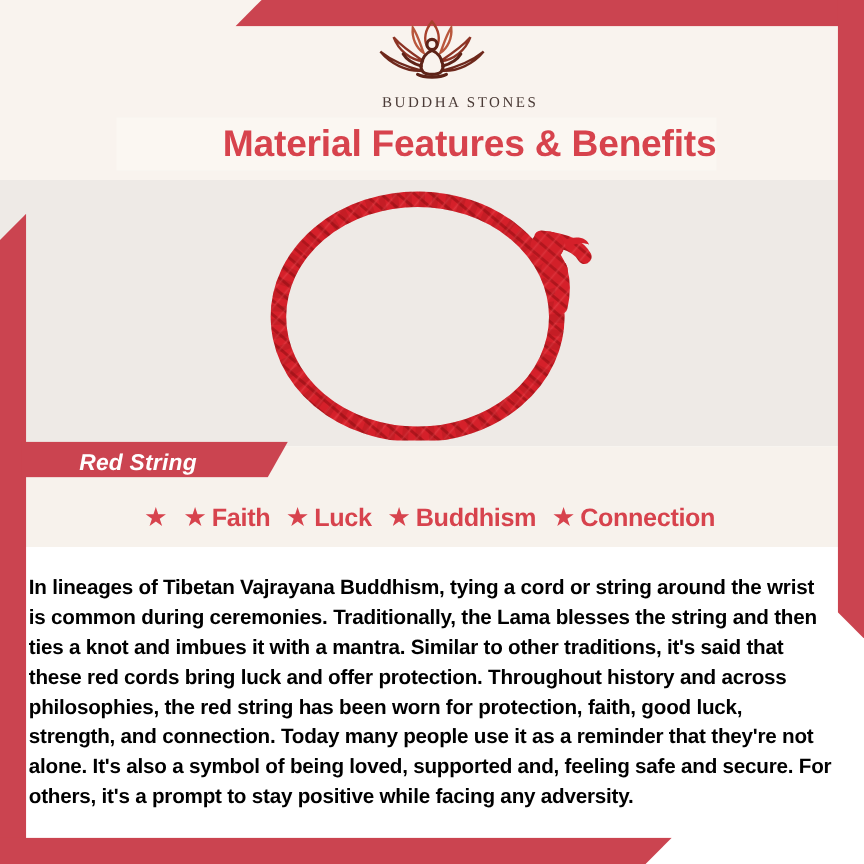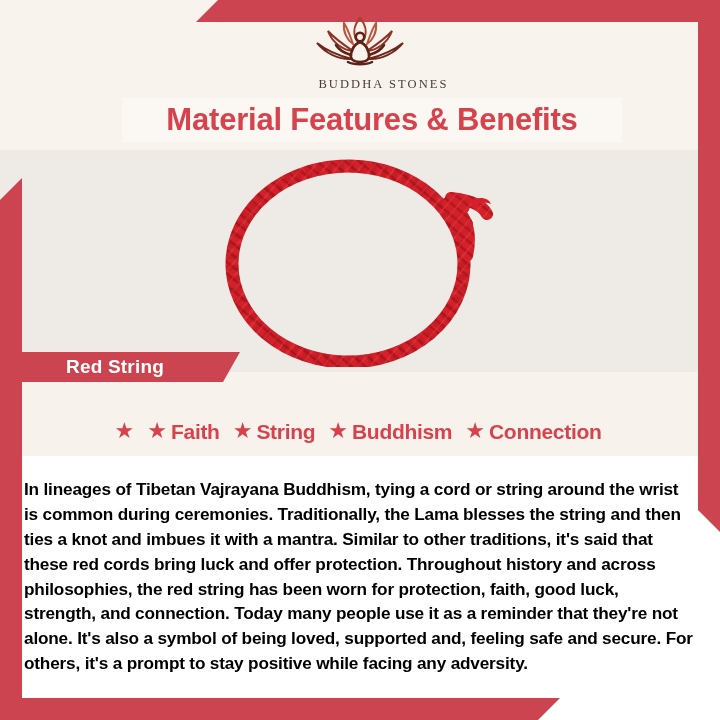--- a/index.html
+++ b/index.html
@@ -94,52 +94,53 @@
     font-size: 12.5px;
     letter-spacing: 2.1px;
     color: #4a3a36;
     font-family: "Liberation Serif", serif;
     padding-left: 47px;
   }
 
   
   .headline {
     position: absolute;
-    left: 122px; top: 98px;
+    left: 97px; top: 98px;
     width: 500px; height: 44px;
     background: #fbf7f2;
     display: flex;
     align-items: center;
-    justify-content: center;
+    justify-content: flex-end;
   }
   .headline-text {
     font-size: 31px;
     font-weight: bold;
     color: #d7434d;
     letter-spacing: -0.2px;
     white-space: nowrap;
   }
 
   
   .product {
     position: absolute;
     left: 0; top: 152px;
     width: 720px; height: 220px;
   }
   .product svg { display: block; margin: 0 auto; }
 
   
   .label-banner {
     position: absolute;
-    left: 18px; top: 352px;
+    left: 18px; top: 368px;
     width: 222px; height: 30px;
     background: #cb4450;
     clip-path: polygon(0 0, 100% 0, calc(100% - 17px) 100%, 0 100%);
     display: flex;
-    align-items: center;
+    align-items: flex-end;
+    font-style: italic;
   }
   .label-text {
     margin-left: 48px;
     color: #ffffff;
     font-size: 19px;
     font-weight: bold;
     letter-spacing: 0.2px;
   }
 
   
@@ -259,21 +260,21 @@
   <div class="benefits">
     <span class="benefit">
       <span class="star-icon">★</span>
     </span>
     <span class="benefit">
       <span class="star-icon">★</span>
       <span class="benefit-label">Faith</span>
     </span>
     <span class="benefit">
       <span class="star-icon">★</span>
-      <span class="benefit-label">String</span>
+      <span class="benefit-label">Luck</span>
     </span>
     <span class="benefit">
       <span class="star-icon">★</span>
       <span class="benefit-label">Buddhism</span>
     </span>
     <span class="benefit">
       <span class="star-icon">★</span>
       <span class="benefit-label">Connection</span>
     </span>
   </div>

